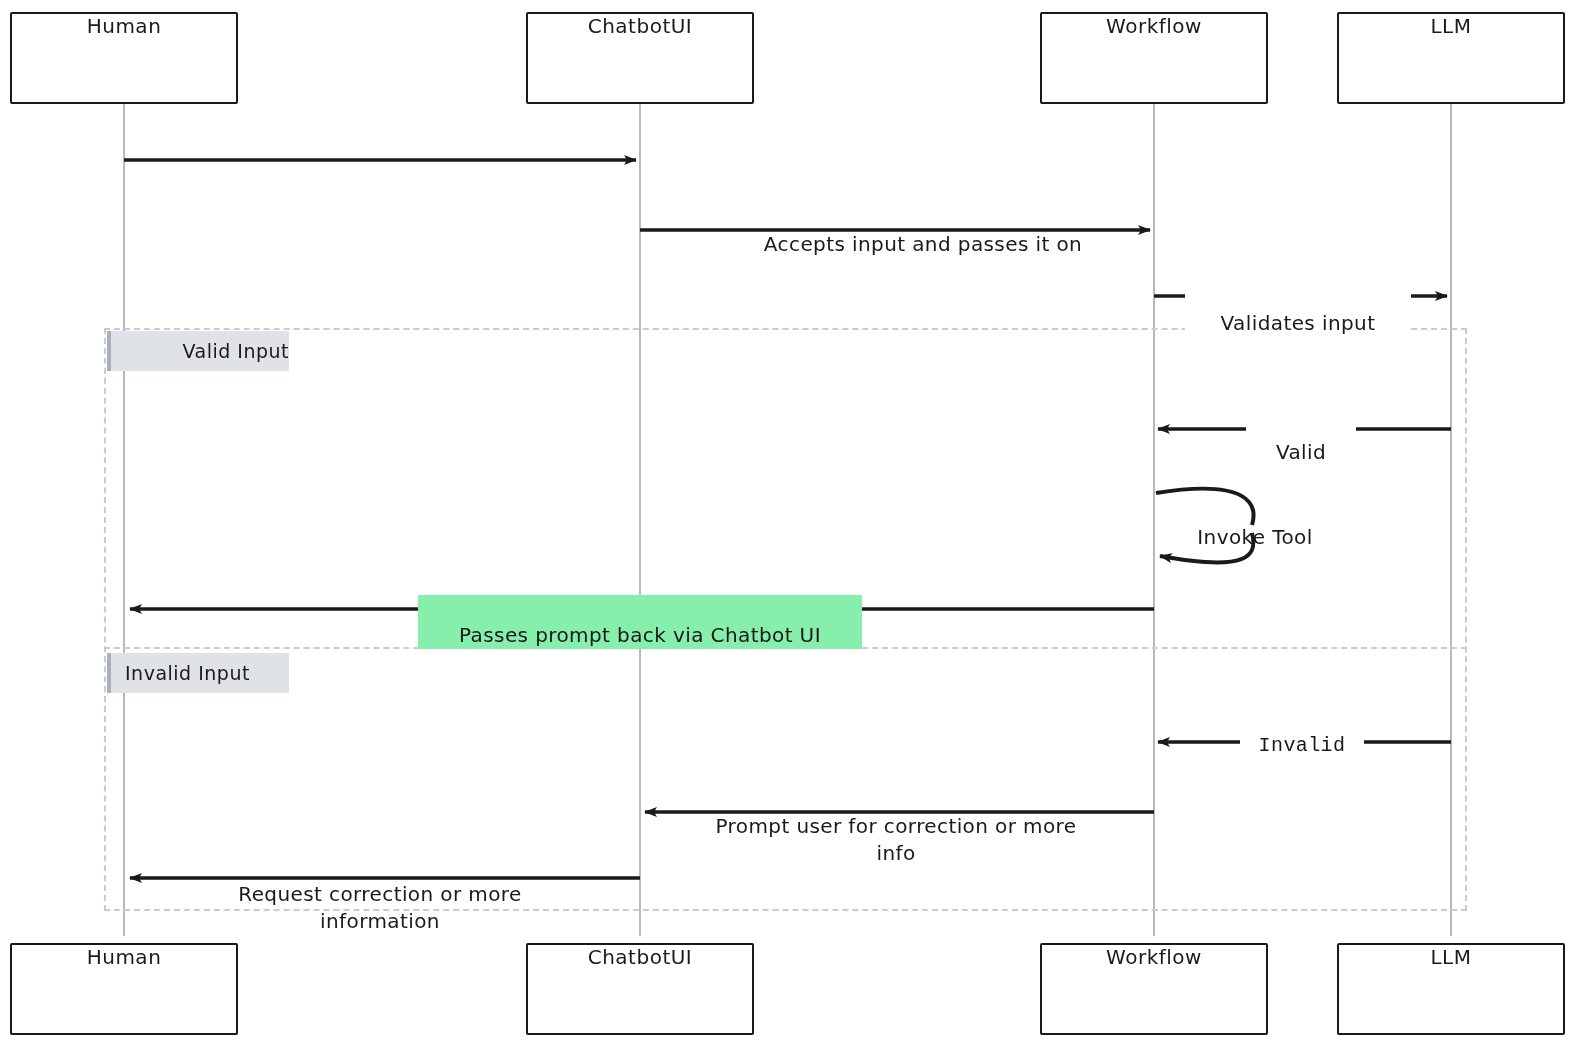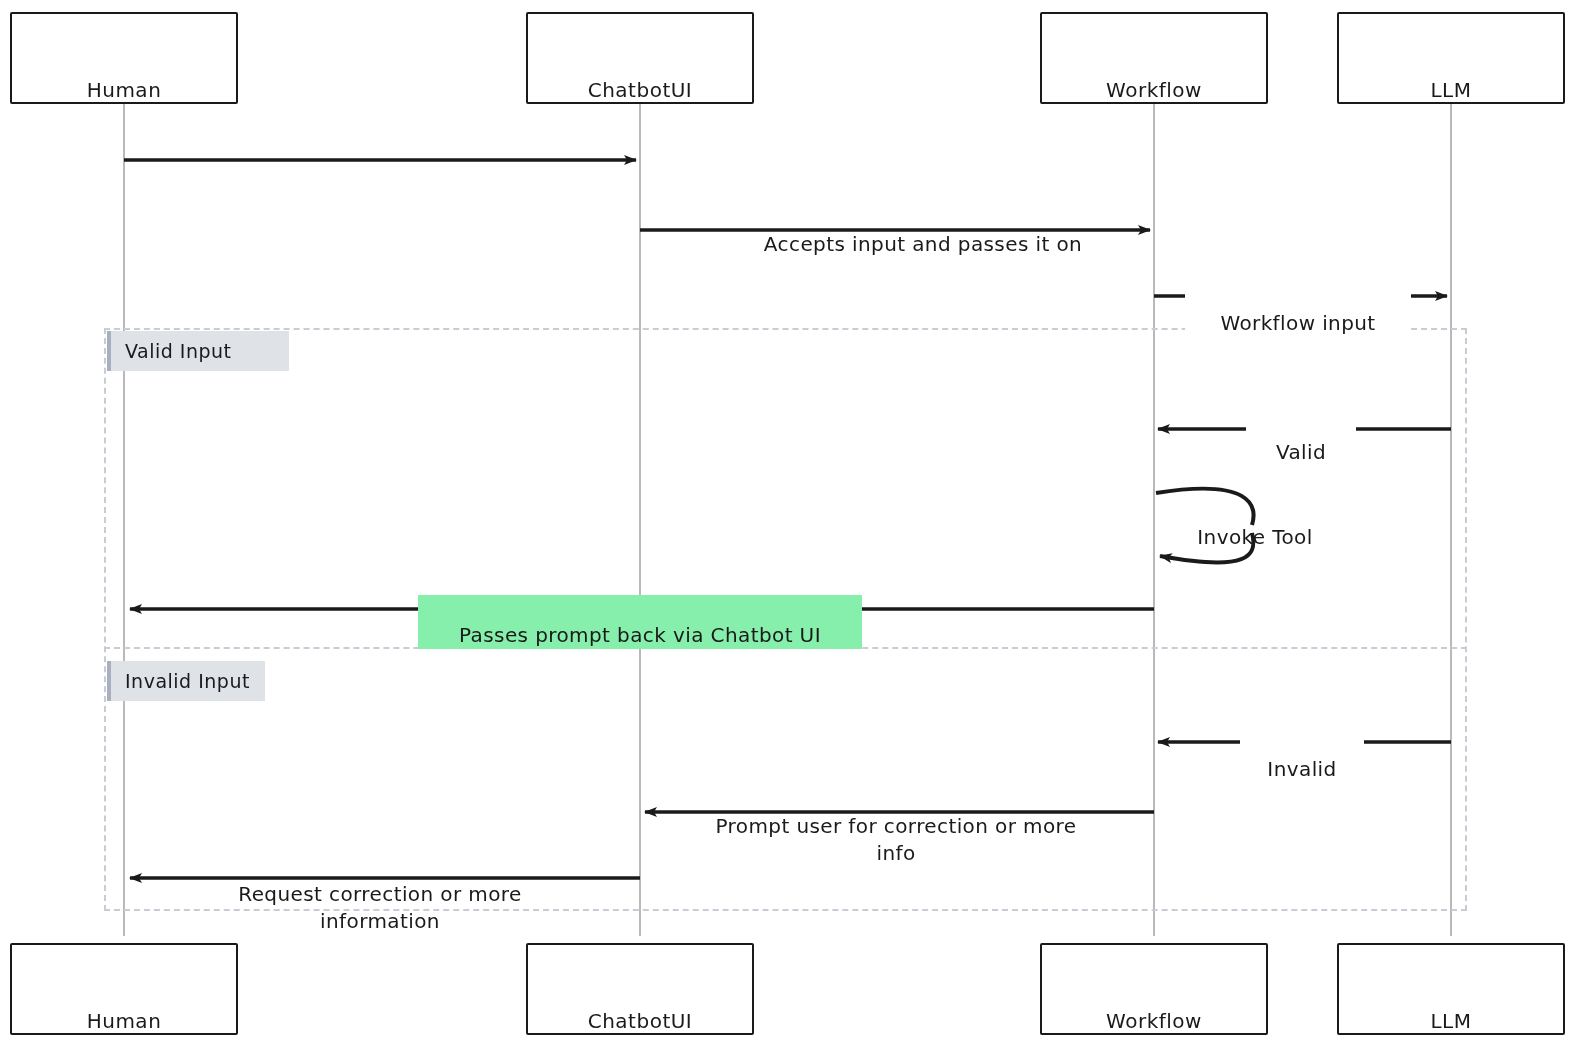--- a/index.html
+++ b/index.html
@@ -17,21 +17,21 @@
     background: #ffffff;
     overflow: hidden;
   }
   .actor-box {
     position: absolute;
     box-sizing: border-box;
     border: 2.5px solid #1a1a1a;
     background: #ffffff;
     border-radius: 2px;
     display: flex;
-    align-items: flex-end;
+    align-items: flex-start;
     justify-content: center;
     font-size: 20px;
     color: #1a1a1a;
     letter-spacing: 0.5px;
   }
   .lifeline {
     position: absolute;
     width: 2px;
     background: #b9b9b9;
   }
@@ -83,24 +83,24 @@
 <div id="canvas">
 
   <div class="lifeline" style="left:123px; top:104px; height:832px;"></div>
   <div class="lifeline" style="left:639px; top:104px; height:832px;"></div>
   <div class="lifeline" style="left:1153px; top:104px; height:832px;"></div>
   <div class="lifeline" style="left:1450px; top:104px; height:832px;"></div>
 
   <div class="frag-box" style="left:104px; top:328px; width:1363px; height:583px;"></div>
   <div class="frag-sep" style="left:104px; top:647px; width:1363px;"></div>
 
-  <div class="frag-tag" style="left:107px; top:331px; width:182px; height:40px;">
+  <div class="frag-tag" style="left:107px; top:331px; width:182px; height:40px;justify-content:flex-end;">
     <span>Valid Input</span>
   </div>
-  <div class="frag-tag" style="left:107px; top:653px; width:158px; height:40px;margin-top:8px;">
+  <div class="frag-tag" style="left:107px; top:653px; width:182px; height:40px;">
     <span>Invalid Input</span>
   </div>
 
   <div class="actor-box" style="left:10px; top:12px; width:228px; height:92px;">
     <span>Human</span>
   </div>
   <div class="actor-box" style="left:526px; top:12px; width:228px; height:92px;">
     <span>ChatbotUI</span>
   </div>
   <div class="actor-box" style="left:1040px; top:12px; width:228px; height:92px;">
@@ -147,32 +147,32 @@
 
     <path d="M1154,812 L645,812" stroke="#1a1a1a" stroke-width="3.5" fill="none" marker-end="url(#ah)"></path>
 
     <path d="M640,878 L130,878" stroke="#1a1a1a" stroke-width="3.5" fill="none" marker-end="url(#ah)"></path>
   </svg>
 
   <div class="msg-label" style="left:728px; top:204px; width:390px;">
     <span>Accepts input and passes it on</span>
   </div>
   <div class="msg-label" style="left:1185px; top:283px; width:226px; background:#ffffff;">
-    <span>Workflow input</span>
+    <span>Validates input</span>
   </div>
   <div class="msg-label" style="left:1246px; top:412px; width:110px; background:#ffffff;">
     <span>Valid</span>
   </div>
   <div class="msg-label" style="left:1165px; top:497px; width:180px;">
     <span>Invoke Tool</span>
   </div>
   <div class="msg-label" style="left:418px; top:595px; width:444px; background:#86efac;">
     <span>Passes prompt back via Chatbot UI</span>
   </div>
-  <div class="msg-label" style="left:1240px; top:729px; width:124px; background:#ffffff;">
+  <div class="msg-label" style="left:1240px; top:705px; width:124px; background:#ffffff;font-family:Liberation Mono, monospace;">
     <span>Invalid</span>
   </div>
   <div class="msg-label" style="left:710px; top:786px; width:372px;">
     <span>Prompt user for correction or more info</span>
   </div>
   <div class="msg-label" style="left:210px; top:854px; width:340px;">
     <span>Request correction or more information</span>
   </div>
 
 </div>

